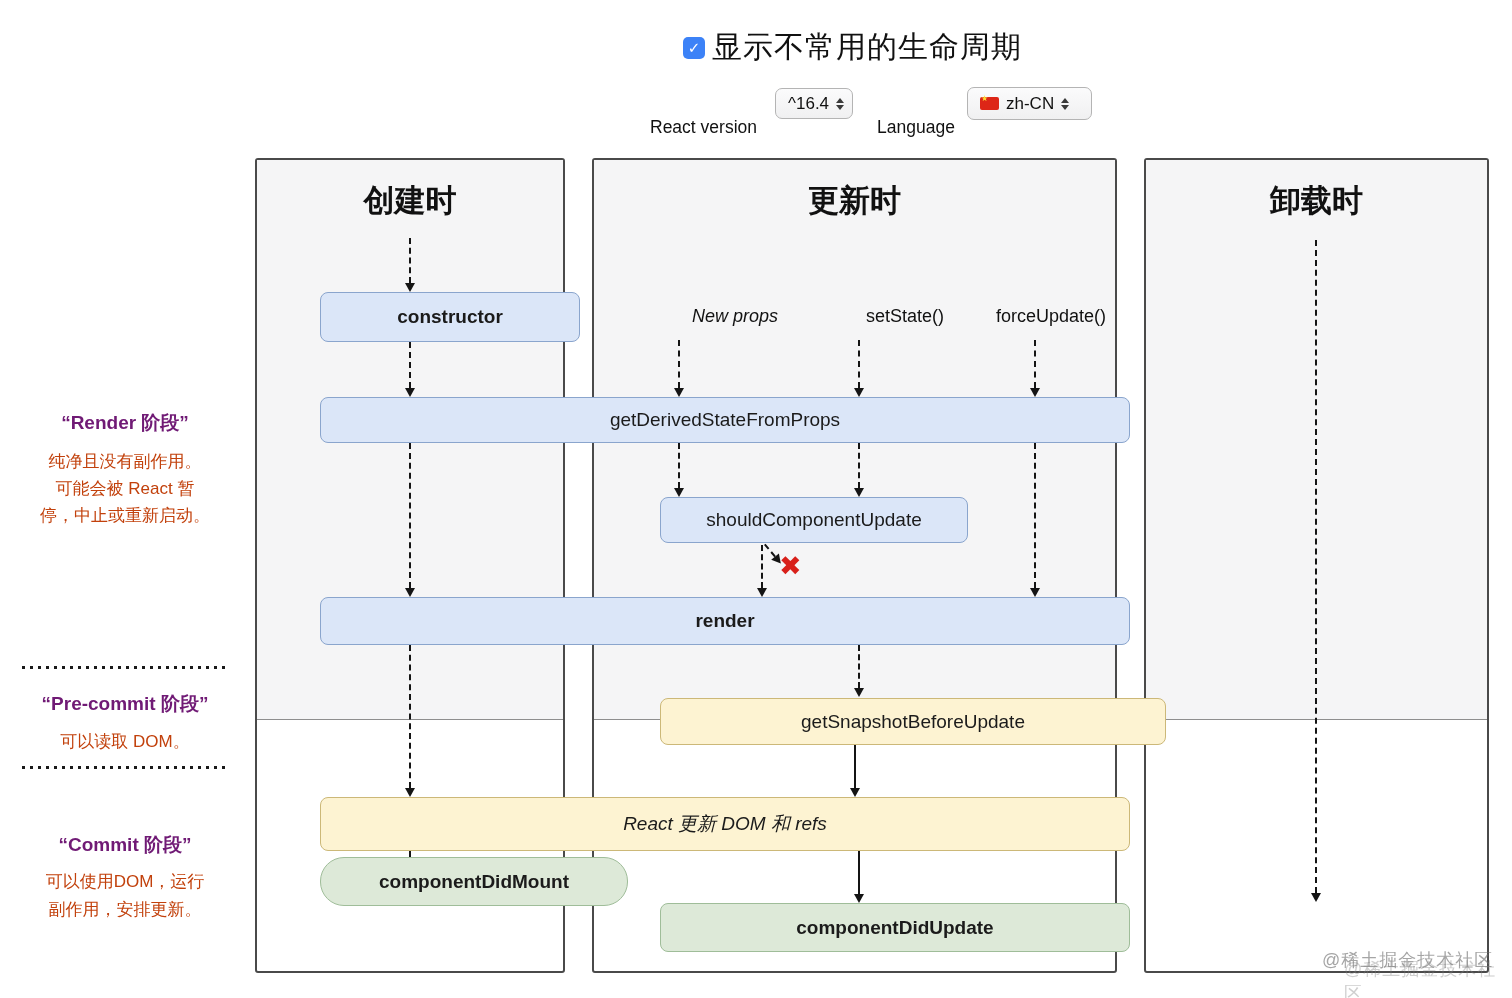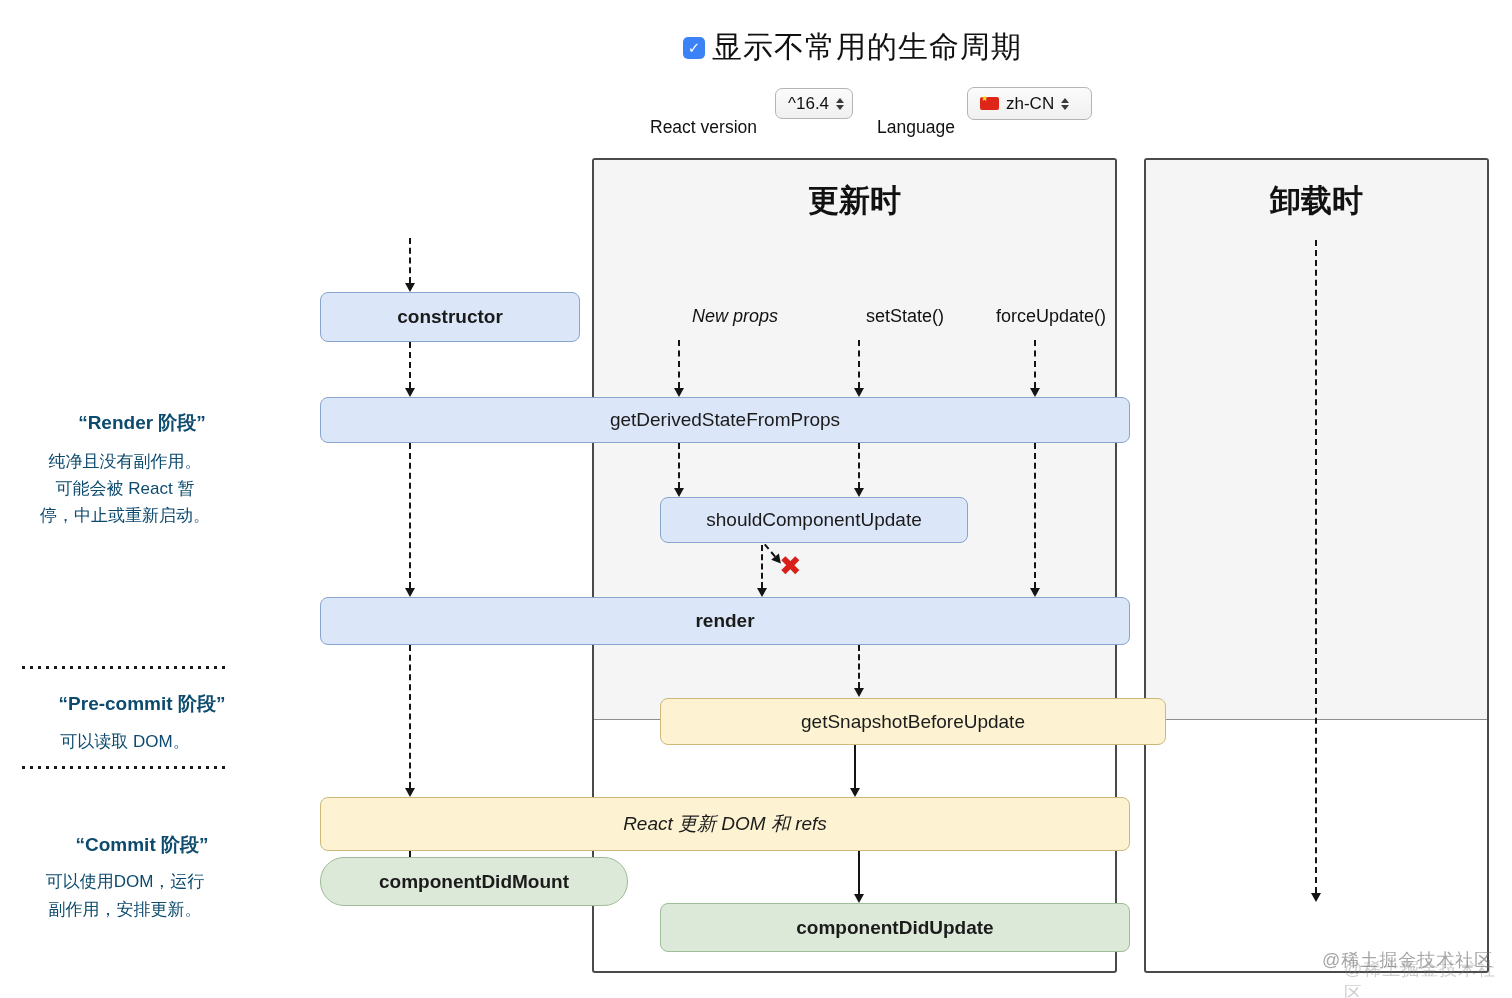--- a/index.html
+++ b/index.html
@@ -43,22 +43,22 @@
 
   
   .arrow { position:absolute; width:0; }
   .arrow.dashed { border-left:2px dashed #141414; }
   .arrow.solid  { border-left:2px solid #141414; }
   .arrow.head::after { content:""; position:absolute; left:-6.5px; bottom:-9px;
       width:0; height:0; border:5.5px solid transparent; border-bottom:0; border-top:9px solid #141414; }
   .skip-x { position:absolute; left:779px; top:551px; font-size:27px; font-weight:bold; color:#d8201a; line-height:30px; }
 
   
-  .phase-title { position:absolute; left:32px; width:220px; text-align:center; font-size:19px; font-weight:bold; color:#0c4a6e; }
-  .phase-line  { position:absolute; left:15px; width:220px; text-align:center; font-size:17px; color:#0c4a6e; }
+  .phase-title { position:absolute; left:15px; width:220px; text-align:center; font-size:19px; font-weight:bold; color:#701a75; }
+  .phase-line  { position:absolute; left:15px; width:220px; text-align:center; font-size:17px; color:#c2410c; }
   .dotline { position:absolute; left:22px; width:206px; height:3px;
       background-image:repeating-linear-gradient(90deg,#1a1a1a 0 3px,transparent 3px 8px); }
 
   
   .watermark { position:absolute; font-size:18px; color:rgba(110,110,110,0.62); letter-spacing:1px; }
   .watermark.echo { color:rgba(130,130,130,0.38); }
 </style>
 </head>
 <body>
 
@@ -81,20 +81,24 @@
   <div class="ctl-label" style="left:877px;">Language</div>
   <div class="select" style="left:967px; width:125px; top:87px; height:33px;">
     <span class="flag"></span>
     <span>zh-CN</span>
     <span class="stepper">
         <i class="up"></i>
         <i class="dn"></i>
       </span>
   </div>
 
+  <div class="col" style="left:255px; width:310px;">
+    <div class="grayfill"></div>
+    <div class="col-title">创建时</div>
+  </div>
   <div class="col" style="left:592px; width:525px;">
     <div class="grayfill"></div>
     <div class="col-title">更新时</div>
   </div>
   <div class="col" style="left:1144px; width:345px;">
     <div class="grayfill"></div>
     <div class="col-title">卸载时</div>
   </div>
 
   <div class="trigger italic" style="left:608px;">New props</div>

